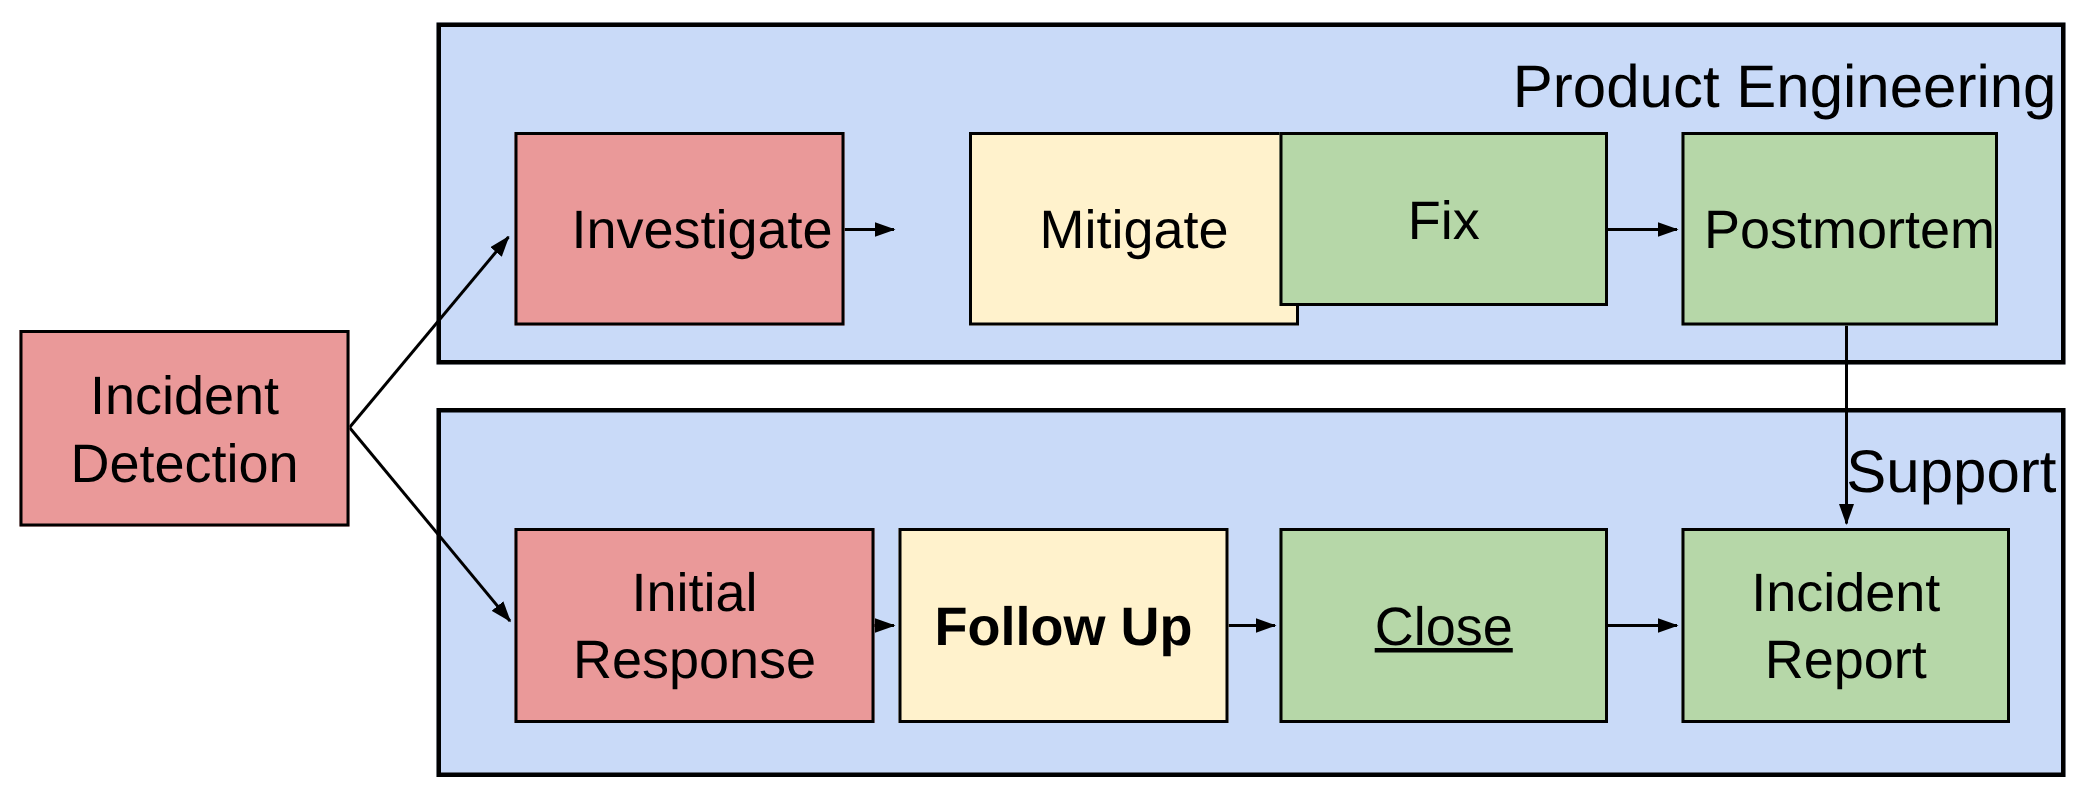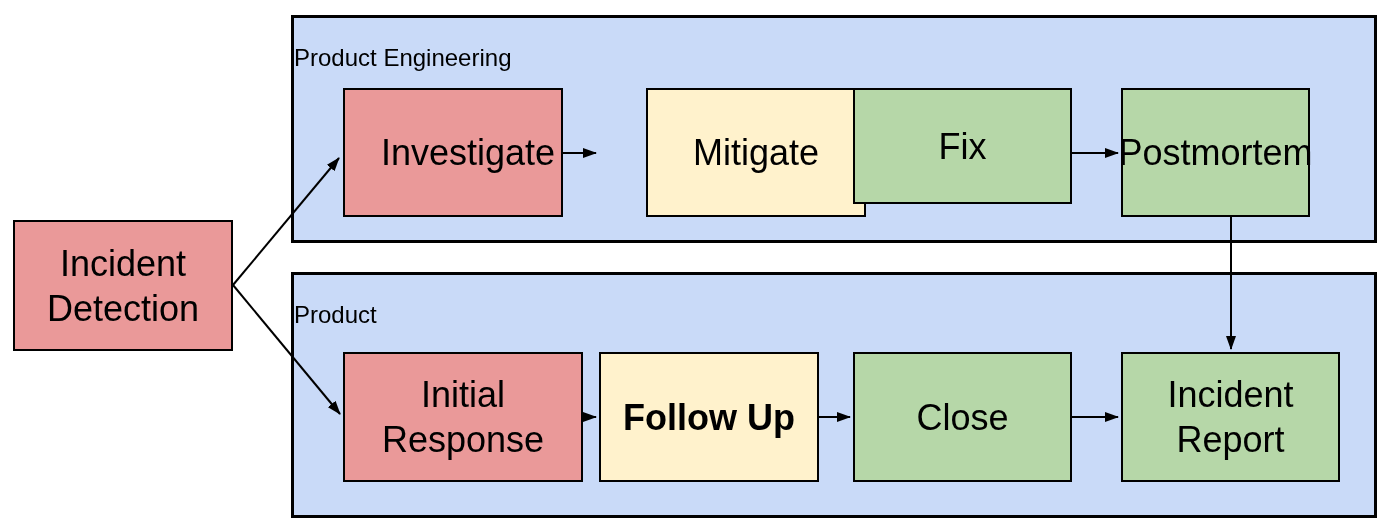--- a/index.html
+++ b/index.html
@@ -16,22 +16,22 @@
     position: absolute;
     border: 3px solid #000000;
     box-sizing: border-box;
     z-index: 1;
   }
   .group-pe      { left: 291px; top: 15px;  width: 1086px; height: 228px; }
   .group-support { left: 291px; top: 272px; width: 1086px; height: 246px; }
   .group-title {
     position: absolute;
     left: 0; right: 3px; top: 20px;
-    text-align: left;
-    font-size: 24px;
+    text-align: right;
+    font-size: 40px;
     line-height: 40px;
   }
   .arrows {
     position: absolute;
     left: 0; top: 0;
     width: 1386px; height: 526px;
     z-index: 2;
   }
   .node {
     position: absolute;
@@ -45,36 +45,36 @@
   }
   .node-label {
     font-size: 36px;
     line-height: 45px;
     white-space: pre-line;
   }
   #n-incident-detection { left: 13px;   top: 220px; width: 220px; height: 131px; }
   #n-investigate        { left: 343px;  top: 88px;  width: 220px; height: 129px; padding-left: 30px; }
   #n-mitigate           { left: 599px;  top: 88px;  width: 220px; height: 129px; margin-left: 47px; }
   #n-fix                { left: 853px;  top: 88px;  width: 219px; height: 116px; }
-  #n-postmortem         { left: 1121px; top: 88px;  width: 189px; height: 129px; }
+  #n-postmortem         { left: 1121px; top: 88px;  width: 211px; height: 129px; justify-content: flex-end; }
   #n-initial-response   { left: 343px;  top: 352px; width: 240px; height: 130px; }
   #n-follow-up          { left: 599px;  top: 352px; width: 220px; height: 130px; }
   #n-close              { left: 853px;  top: 352px; width: 219px; height: 130px; }
   #n-incident-report    { left: 1121px; top: 352px; width: 219px; height: 130px; }
 </style>
 </head>
 <body>
 
 <div class="canvas">
 
   <div class="group group-pe" style="background-color: rgb(201, 218, 248);">
     <div class="group-title">Product Engineering</div>
   </div>
   <div class="group group-support" style="background-color: rgb(201, 218, 248);">
-    <div class="group-title">Product</div>
+    <div class="group-title">Support</div>
   </div>
 
   <svg class="arrows" viewBox="0 0 1386 526" xmlns="http://www.w3.org/2000/svg">
     <defs>
       <marker id="ah" markerUnits="userSpaceOnUse" markerWidth="14" markerHeight="10" refX="13" refY="5" orient="auto">
         <path d="M0,0 L14,5 L0,10 Z" fill="#000000"></path>
       </marker>
     </defs>
     <line x1="233" y1="285" x2="339" y2="158" stroke="#000000" stroke-width="2" marker-end="url(#ah)"></line>
     <line x1="233" y1="285" x2="340" y2="414" stroke="#000000" stroke-width="2" marker-end="url(#ah)"></line>
@@ -105,21 +105,21 @@
     <span class="node-label">Postmortem</span>
   </div>
 
   <div class="node" id="n-initial-response" style="background-color: rgb(234, 153, 153);">
     <span class="node-label">Initial
 Response</span>
   </div>
   <div class="node" id="n-follow-up" style="background-color: rgb(255, 242, 204); font-weight: bold;">
     <span class="node-label">Follow Up</span>
   </div>
-  <div class="node" id="n-close" style="background-color: rgb(182, 215, 168);">
+  <div class="node" id="n-close" style="background-color: rgb(182, 215, 168); text-decoration: underline;">
     <span class="node-label">Close</span>
   </div>
   <div class="node" id="n-incident-report" style="background-color: rgb(182, 215, 168);">
     <span class="node-label">Incident
 Report</span>
   </div>
 
 </div>
 
 </body></html>

